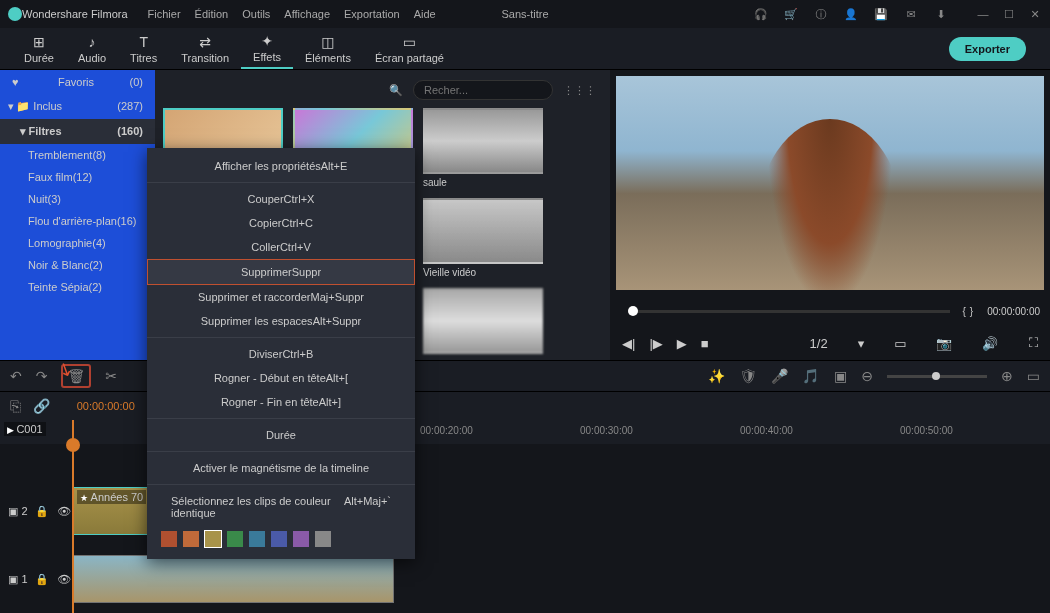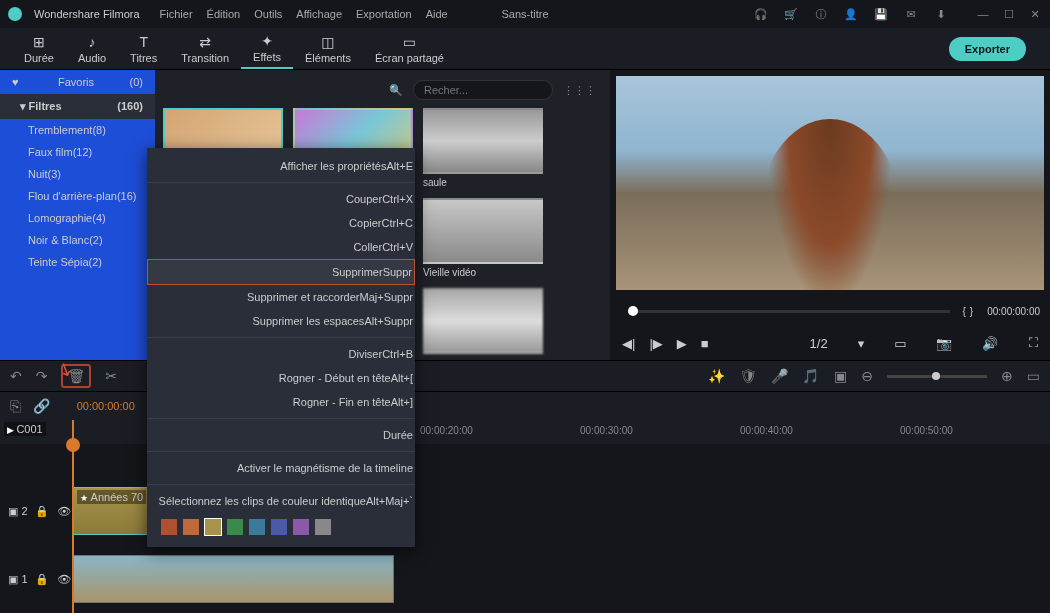--- a/index.html
+++ b/index.html
@@ -1,18 +1,18 @@
 <!DOCTYPE html>
 <html><head>
 <meta charset="utf-8">
 <style>
 *{margin:0;padding:0;box-sizing:border-box;font-family:Arial,sans-serif;font-size:11px;color:#ccc;user-select:none}
 body{background:#1a1d24;width:1050px;height:613px;overflow:hidden;position:relative}
 .titlebar{height:28px;background:#14161b;display:flex;align-items:center;padding:0 8px}
-.logo{color:#fff;font-size:11px;display:flex;align-items:center;gap:12px}
+.logo{color:#fff;font-size:11px;display:flex;align-items:center;gap:0}
 .logo-icon{width:14px;height:14px;background:#4ecdc4;border-radius:50%}
 .menus{display:flex;gap:14px;margin-left:20px}
 .menu-item{color:#aaa;cursor:pointer}
 .proj-title{position:absolute;left:50%;transform:translateX(-50%);color:#aaa}
 .title-icons{margin-left:auto;display:flex;gap:16px;align-items:center}
 .title-icons span{width:14px;height:14px;display:flex;align-items:center;justify-content:center;color:#888}
 .cart{color:#d97a2a}
 .headphone{color:#3aa}
 .win-btns{display:flex;gap:12px;margin-left:12px}
 .toolbar{height:42px;background:#1a1d24;display:flex;align-items:center;padding:0 12px;border-bottom:1px solid #000}
@@ -66,21 +66,21 @@
 .ph-head{position:absolute;left:-6px;top:18px;width:14px;height:14px;background:#d97a2a;border-radius:50%}
 .track{height:62px;display:flex;align-items:center;margin-top:36px}
 .track2{margin-top:6px}
 .track-head{width:72px;display:flex;align-items:center;gap:8px;padding-left:8px;color:#888}
 .clip{height:48px;border:1px solid #4ecdc4;background:#8a7a3a;position:relative;display:flex}
 .clip-fx{width:76px;background:linear-gradient(#a8934a,#8a7a3a)}
 .clip-label{position:absolute;top:2px;left:4px;font-size:9px;color:#fff;background:rgba(0,0,0,.4);padding:1px 3px}
 .clip-vid{height:48px;display:flex;border:1px solid #737373}
 .clip-frame{width:80px;height:100%;background:linear-gradient(180deg,#8ab5c5 0%,#a8956a 100%)}
 .ctx-menu{position:absolute;left:147px;top:148px;width:268px;background:#2a2e38;z-index:100;box-shadow:0 4px 16px rgba(0,0,0,.6);padding:6px 0}
-.ctx-item{display:flex;justify-content:flex-end;padding:6px 2px;color:#ccc;cursor:pointer}
+.ctx-item{display:flex;justify-content:center;padding:6px 24px;color:#ccc;cursor:pointer}
 .ctx-item.disabled{color:#666}
 .ctx-item.hi{border:1.5px solid #c05030;background:#353944}
 .ctx-sep{height:1px;background:#3a3e48;margin:4px 0}
 .color-row{display:flex;gap:6px;padding:6px 14px}
 .color-sw{width:16px;height:16px}
 .link-tool{height:28px;background:#1a1d24;display:flex;align-items:center;gap:12px;padding:0 10px}
 </style>
 </head>
 <body>
 
@@ -144,20 +144,24 @@
       <span>Écran partagé</span>
     </div>
   <button class="export-btn">Exporter</button>
 </div>
 
 <div class="main">
   <div class="sidebar">
     <div class="side-item fav">
         <span>Favoris</span>
         <span>(0)</span>
+      </div>
+    <div class="side-item folder">
+        <span>▾ 📁 <span>Inclus</span></span>
+        <span>(287)</span>
       </div>
     <div class="side-item filter">
         <span>▾ <span>Filtres</span></span>
         <span>(160)</span>
       </div>
     <div class="side-sub">
         <span>Tremblement</span>
         <span>(8)</span>
       </div>
     <div class="side-sub">

